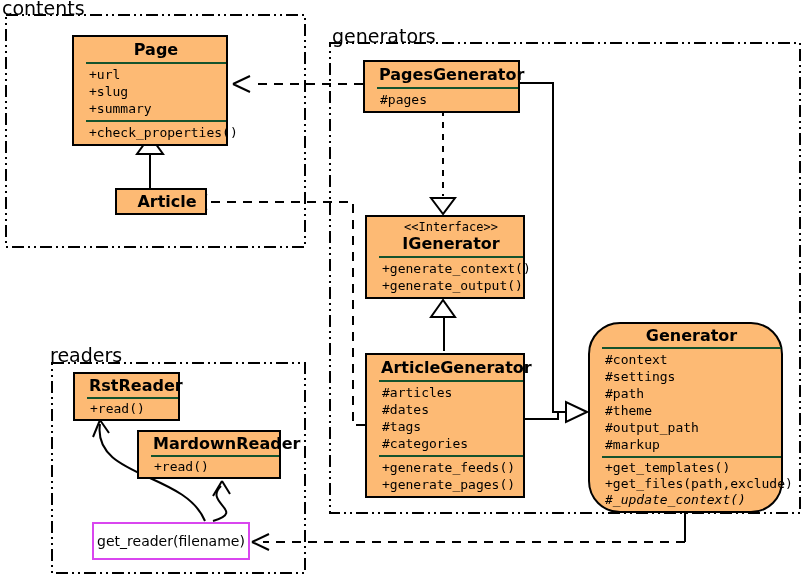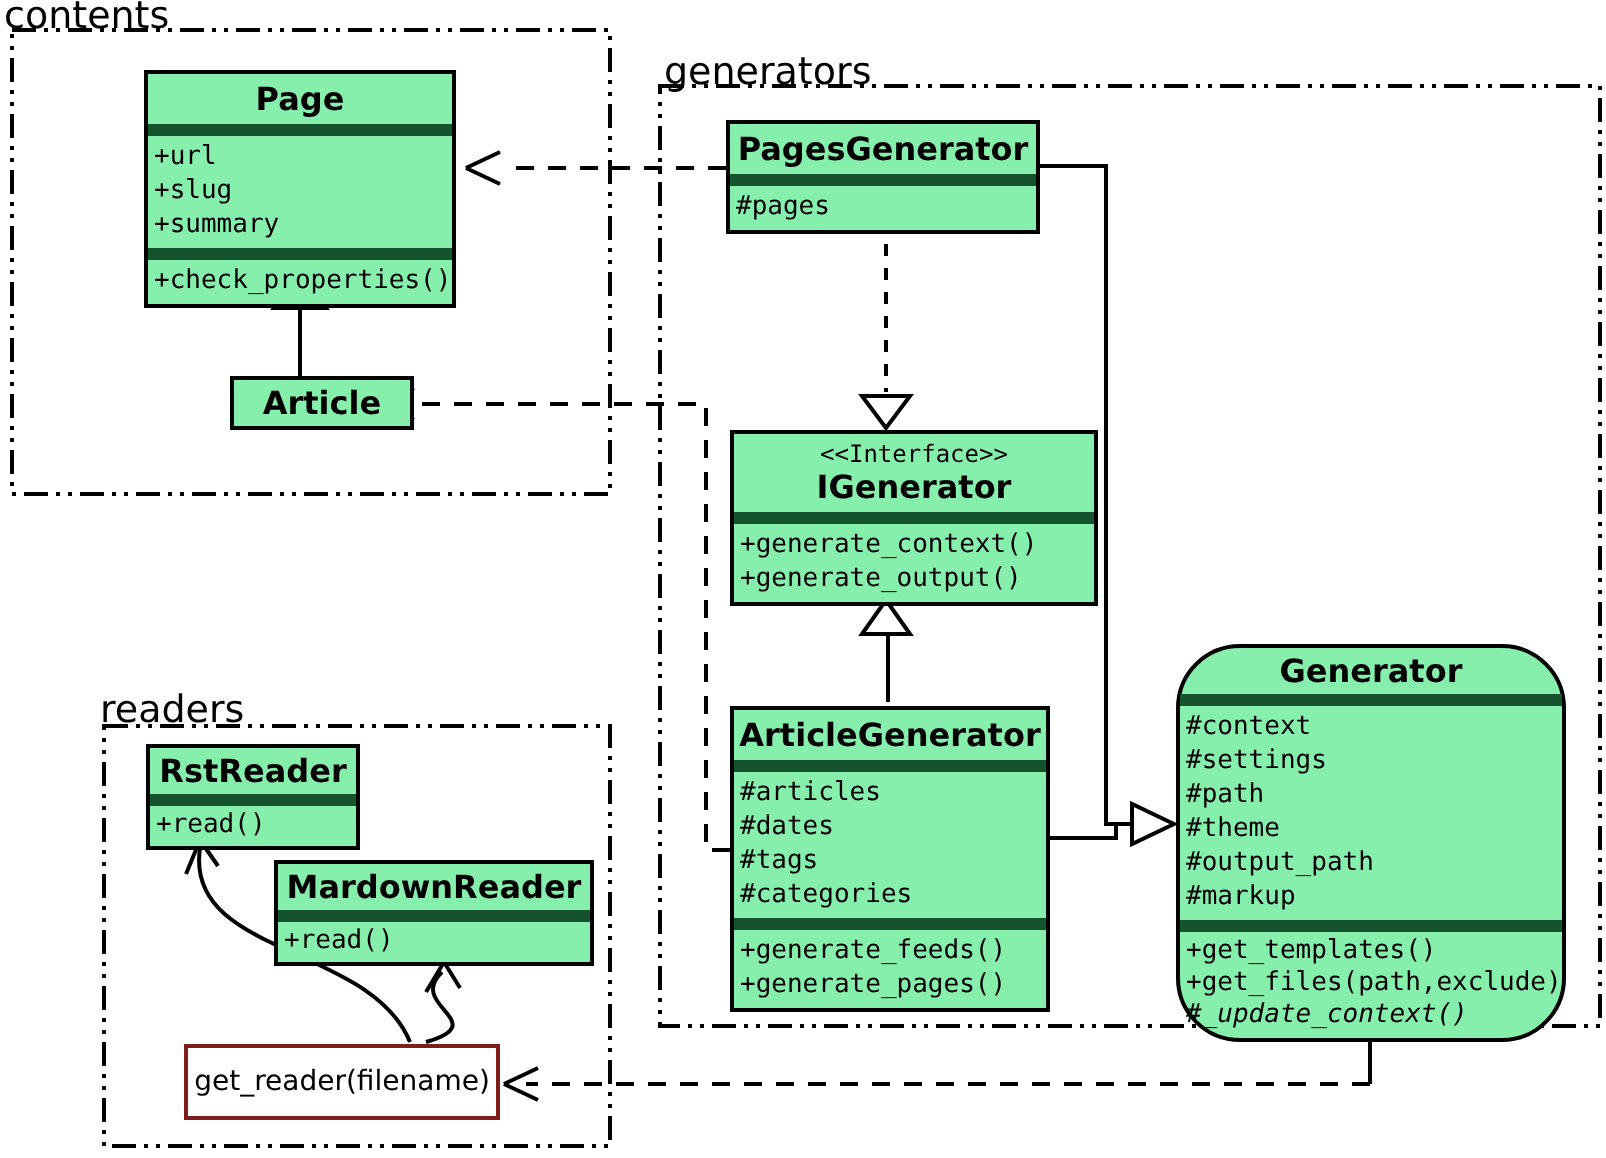--- a/index.html
+++ b/index.html
@@ -16,56 +16,57 @@
     position:absolute;
     font-family:"DejaVu Sans",sans-serif;
     font-size:19px;
     line-height:15px;
     color:#000;
     background:transparent;
   }
   .uml-class{
     position:absolute;
     box-sizing:border-box;
-    background:#86efac;
+    background:#fdba74;
     border:2px solid #000;
+    padding-left:12px;
   }
   .uml-title{
     font-family:"DejaVu Sans",sans-serif;
     font-weight:bold;
     font-size:16px;
     line-height:19px;
     text-align:center;
     padding:3px 2px;
     white-space:nowrap;
   }
   .uml-stereotype{
     font-family:"DejaVu Sans Mono",monospace;
     font-weight:normal;
     font-size:12px;
     line-height:14px;
     text-align:center;
     padding-top:3px;
   }
   .uml-title.tight{padding-top:0;}
   .uml-sec{
-    border-top:6px solid #14532d;
+    border-top:2px solid #14532d;
     padding:2px 3px 3px 3px;
   }
   .member{
     font-family:"DejaVu Sans Mono",monospace;
     font-size:13px;
     line-height:17px;
     white-space:pre;
   }
   .plainbox{
     position:absolute;
     box-sizing:border-box;
     background:#ffffff;
-    border:2px solid #7f1d1d;
+    border:2px solid #d946ef;
     display:flex;
     align-items:center;
     justify-content:center;
     font-family:"DejaVu Sans",sans-serif;
     font-size:14px;
     white-space:nowrap;
   }
   svg .ln{stroke:#000;stroke-width:2;fill:none;}
   svg .dash{stroke-dasharray:9 7;}
   svg .dash2{stroke-dasharray:6 6;}
@@ -132,21 +133,21 @@
     <div class="uml-title" style="padding:2px;">Article</div>
   </div>
 
   <div class="uml-class" style="left:363px;top:60px;width:157px;">
     <div class="uml-title">PagesGenerator</div>
     <div class="uml-sec">
       <div class="member">#pages</div>
     </div>
   </div>
 
-  <div class="uml-class" style="left:365px;top:215px;width:184px;">
+  <div class="uml-class" style="left:365px;top:215px;width:160px;">
     <div class="uml-stereotype">&lt;&lt;Interface&gt;&gt;</div>
     <div class="uml-title tight">IGenerator</div>
     <div class="uml-sec">
       <div class="member">+generate_context()</div>
       <div class="member">+generate_output()</div>
     </div>
   </div>
 
   <div class="uml-class" style="left:365px;top:353px;width:160px;">
     <div class="uml-title">ArticleGenerator</div>
@@ -179,21 +180,21 @@
     </div>
   </div>
 
   <div class="uml-class" style="left:73px;top:372px;width:107px;">
     <div class="uml-title" style="padding:2px;">RstReader</div>
     <div class="uml-sec" style="padding:1px 3px 2px 3px;">
       <div class="member">+read()</div>
     </div>
   </div>
 
-  <div class="uml-class" style="left:137px;top:430px;width:160px;">
+  <div class="uml-class" style="left:137px;top:430px;width:144px;">
     <div class="uml-title" style="padding:2px;">MardownReader</div>
     <div class="uml-sec" style="padding:1px 3px 2px 3px;">
       <div class="member">+read()</div>
     </div>
   </div>
 
   <div class="plainbox" style="left:92px;top:522px;width:158px;height:38px;">
     <span>get_reader(filename)</span>
   </div>
 

